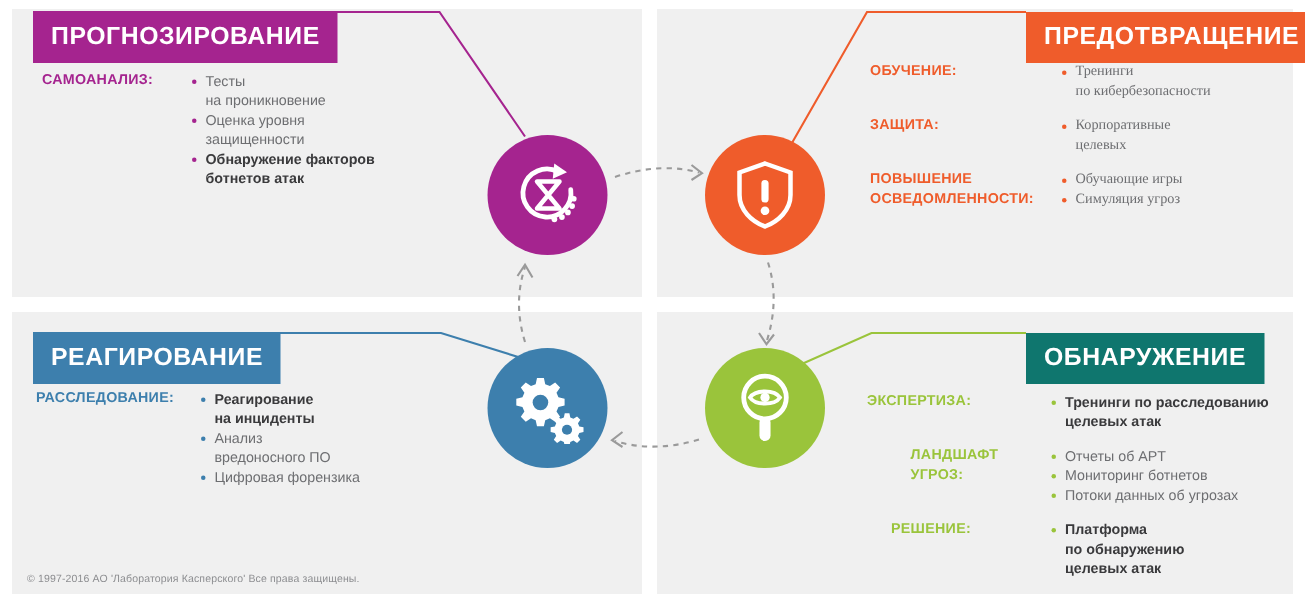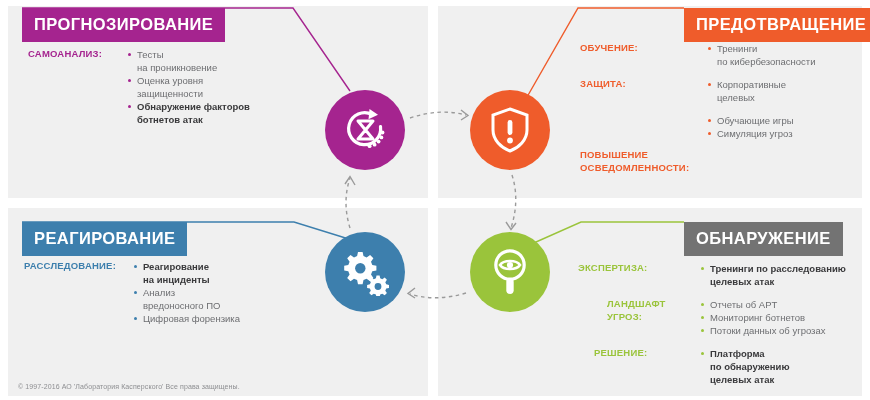--- a/index.html
+++ b/index.html
@@ -22,21 +22,21 @@
 
   
   .qhead{
     position:absolute;color:#ffffff;font-weight:bold;
     font-size:16.5px;letter-spacing:.4px;line-height:1;
     padding:8px 12px 9px 12px;white-space:nowrap;
   }
   #head-forecast  {left:22px; top:8px;  background:#a5248f;}
   #head-prevent   {left:684px;top:8px;  background:#ef5c2b;}
   #head-respond   {left:22px; top:222px;background:#3d7fad;}
-  #head-detect    {left:684px;top:222px;background:#737373;}
+  #head-detect    {left:684px;top:222px;background:#0f766e;}
 
   
   .block{position:absolute;}
   .row{position:relative;margin-bottom:10px;}
   .lbl{
     position:absolute;left:0;top:0;
     font-weight:bold;font-size:9.5px;letter-spacing:.2px;
     line-height:12.5px;white-space:nowrap;
   }
   .items{margin:0;padding:0;list-style:none;}
@@ -58,21 +58,21 @@
   .c-orange  .items li::before{background:#ef5c2b;}
   .c-blue    .lbl{color:#3d7fad;}
   .c-blue    .items li::before{background:#3d7fad;}
   .c-green   .lbl{color:#9ac43b;}
   .c-green   .items li::before{background:#9ac43b;}
 
   
   #block-forecast{left:28px; top:48px; width:250px;}
   #block-forecast .items{margin-left:100px;}
   #block-prevent {left:580px;top:42px; width:285px;}
-  #block-prevent .items{margin-left:128px;}
+  #block-prevent .items{margin-left:128px;font-family:Liberation Serif, serif;}
   #block-respond {left:24px; top:260px;width:260px;}
   #block-respond .items{margin-left:110px;}
   #block-detect  {left:578px;top:262px;width:290px;}
   #block-detect .items{margin-left:123px;}
 
   
   .circle{
     position:absolute;width:80px;height:80px;border-radius:50%;
     display:flex;align-items:center;justify-content:center;
   }
@@ -149,21 +149,21 @@
         </ul>
       </div>
       <div class="row">
         <div class="lbl" style="white-space: pre-line;">ЗАЩИТА:</div>
         <ul class="items">
           <li>Корпоративные
 целевых</li>
         </ul>
       </div>
       <div class="row">
-        <div class="lbl" style="white-space: pre-line; margin-top: 35px;">ПОВЫШЕНИЕ
+        <div class="lbl" style="white-space: pre-line;">ПОВЫШЕНИЕ
 ОСВЕДОМЛЕННОСТИ:</div>
         <ul class="items">
           <li>Обучающие игры</li>
           <li>Симуляция угроз</li>
         </ul>
       </div>
     </div>
   <div class="block c-blue" id="block-respond">
       <div class="row">
         <div class="lbl" style="white-space: pre-line;">РАССЛЕДОВАНИЕ:</div>

